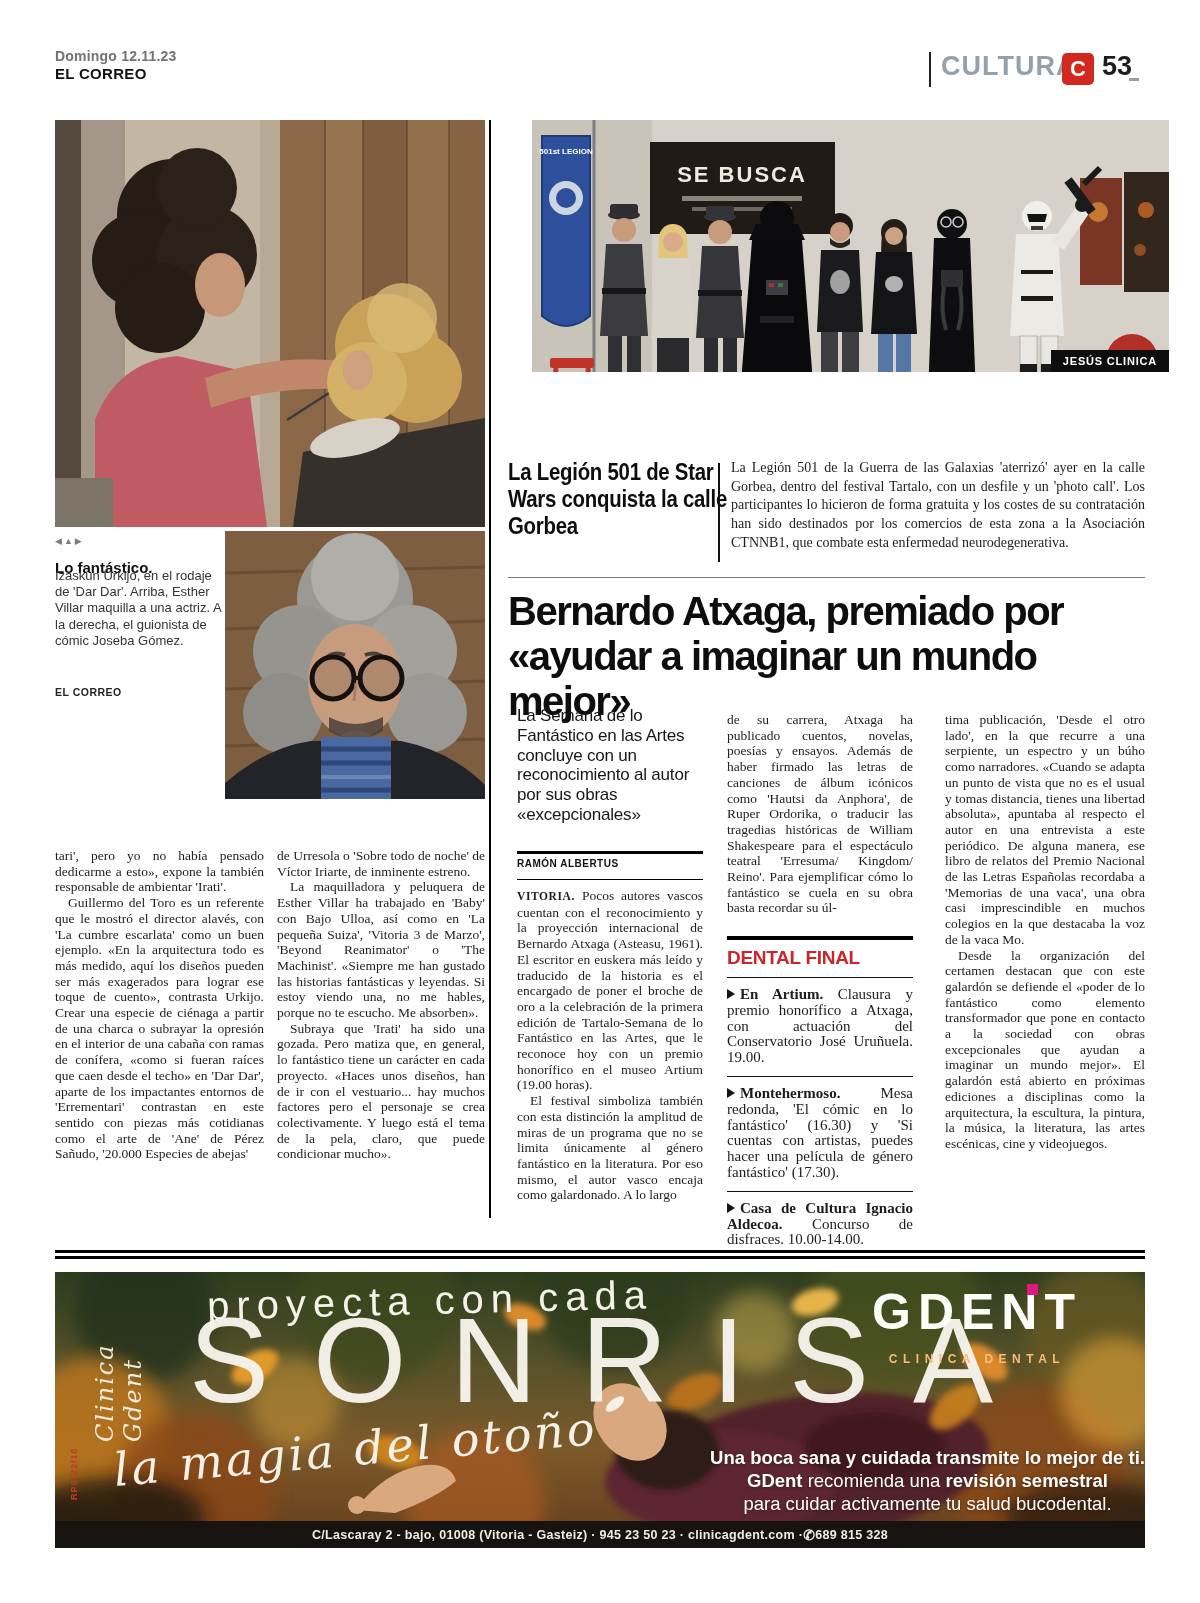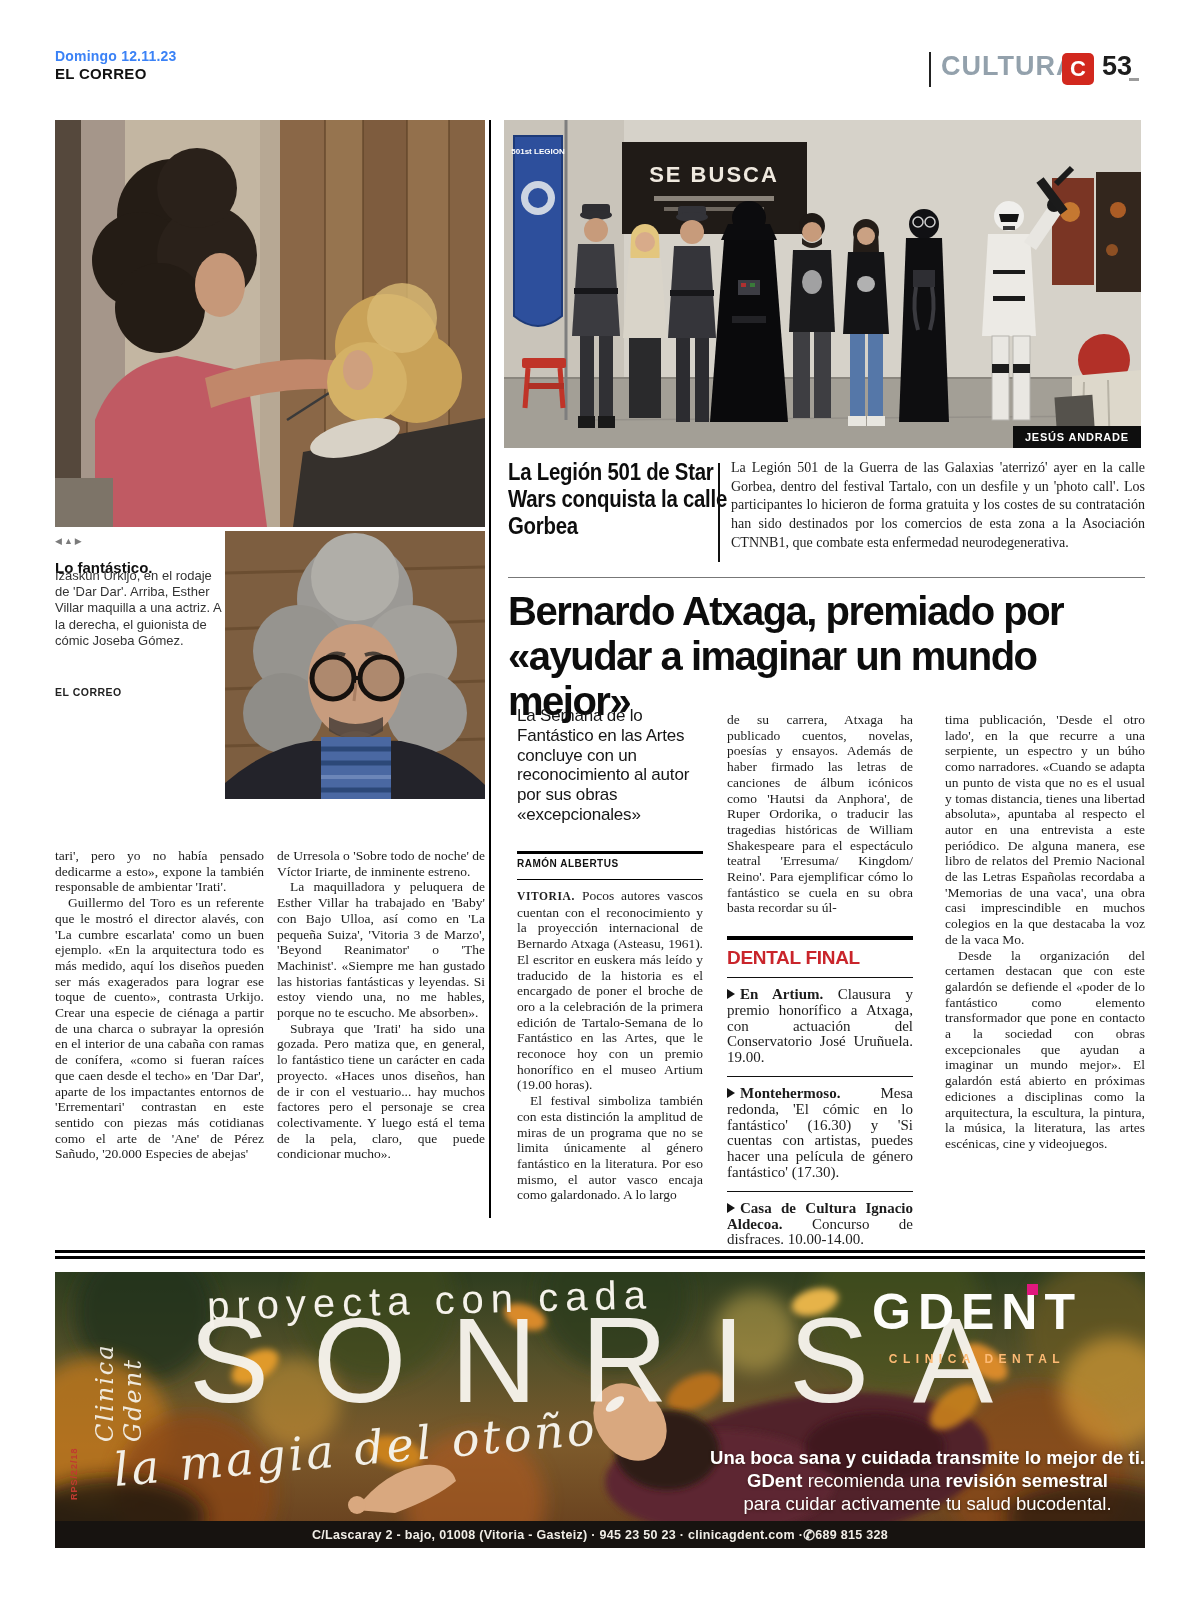--- a/index.html
+++ b/index.html
@@ -1,31 +1,31 @@
 <!DOCTYPE html>
 <html><head>
 <meta charset="utf-8">
 <style>
   html,body{margin:0;padding:0;background:#e9e9e9;}
   .page{position:relative;width:1200px;height:1603px;background:#ffffff;margin:0 auto;overflow:hidden;
         font-family:"Liberation Sans",sans-serif;color:#1b1b1b;}
   .abs{position:absolute;}
   
-  #hdr-date{left:55px;top:48px;font-size:14px;font-weight:600;color:#3b82f6;letter-spacing:.2px;}
+  #hdr-date{left:55px;top:48px;font-size:14px;font-weight:600;color:#737373;letter-spacing:.2px;}
   #hdr-masthead{left:55px;top:65px;font-size:15px;font-weight:800;color:#111;letter-spacing:.3px;}
   #hdr-vline{left:929px;top:52px;width:2px;height:35px;background:#222;}
   #hdr-section{left:941px;top:51px;font-size:27px;font-weight:800;color:#93a1ac;letter-spacing:1px;}
   #hdr-logo{left:1062px;top:53px;width:32px;height:32px;background:#d2281e;border-radius:5px;
             color:#fff;font-weight:800;font-size:22px;text-align:center;line-height:32px;}
   #hdr-page{left:1102px;top:51px;font-size:27px;font-weight:800;color:#1d1d1d;}
   #hdr-dash{left:1129px;top:78px;width:10px;height:3px;background:#9c9c9c;}
   
   #photo1{left:55px;top:120px;width:430px;height:407px;overflow:hidden;}
   #photo2{left:225px;top:531px;width:260px;height:268px;overflow:hidden;}
-  #photo3{left:504px;top:120px;width:637px;height:328px;overflow:hidden;}
+  #photo3{left:532px;top:120px;width:637px;height:252px;overflow:hidden;}
   #photo3-credit{position:absolute;right:0;bottom:0;background:#0e0e0e;color:#fff;
     font-size:11px;font-weight:800;letter-spacing:.8px;padding:5px 12px;}
   
   #cap-nav{left:55px;top:536px;font-size:9px;color:#7b7b7b;letter-spacing:2px;}
   #cap-title{left:55px;top:559px;font-size:15px;font-weight:800;color:#101010;}
   #cap-body{left:55px;top:568px;width:170px;font-size:13px;line-height:16.2px;color:#333;}
   #cap-credit{left:55px;top:686px;font-size:10.5px;font-weight:800;color:#222;letter-spacing:.5px;}
   .bodytext{font-family:"Liberation Serif",serif;font-size:13.5px;line-height:15.7px;
             text-align:justify;color:#1c1c1c;}
   .bodytext p{margin:0;}
@@ -292,21 +292,21 @@
       <rect x="509" y="216" width="17" height="84" fill="#e9e7e2" stroke="#b5b3ae"></rect>
       <rect x="488" y="244" width="17" height="9" fill="#1c1c1c"></rect>
       <rect x="509" y="244" width="17" height="9" fill="#1c1c1c"></rect>
 
       <circle cx="600" cy="240" r="26" fill="#b23028"></circle>
       <path d="M568,256 L637,250 L637,336 L568,336 Z" fill="#ddd8cb"></path>
       <line x1="580" y1="262" x2="578" y2="336" stroke="#b8b3a6" stroke-width="2"></line>
       <line x1="604" y1="260" x2="606" y2="336" stroke="#b8b3a6" stroke-width="2"></line>
       <rect x="552" y="276" width="38" height="46" fill="#55524c" transform="rotate(-4 571 299)"></rect>
     </svg>
-    <div id="photo3-credit">JESÚS ANDRADE</div>
+    <div id="photo3-credit">JESÚS CLINICA</div>
   </div>
 
   <div class="abs" id="legion-title">
     <div class="condense">La Legión 501 de Star Wars conquista la calle Gorbea</div>
   </div>
   <div class="abs" id="legion-vline"></div>
   <div class="abs" id="legion-caption">La Legión 501 de la Guerra de las Galaxias 'aterrizó' ayer en la calle Gorbea, dentro del festival Tartalo, con un desfile y un 'photo call'. Los participantes lo hicieron de forma gratuita y los costes de su contratación han sido destinados por los comercios de esta zona a la Asociación CTNNB1, que combate esta enfermedad neurodegenerativa.</div>
   <div class="abs" id="hrule1"></div>
 
   <div class="abs" id="headline">

